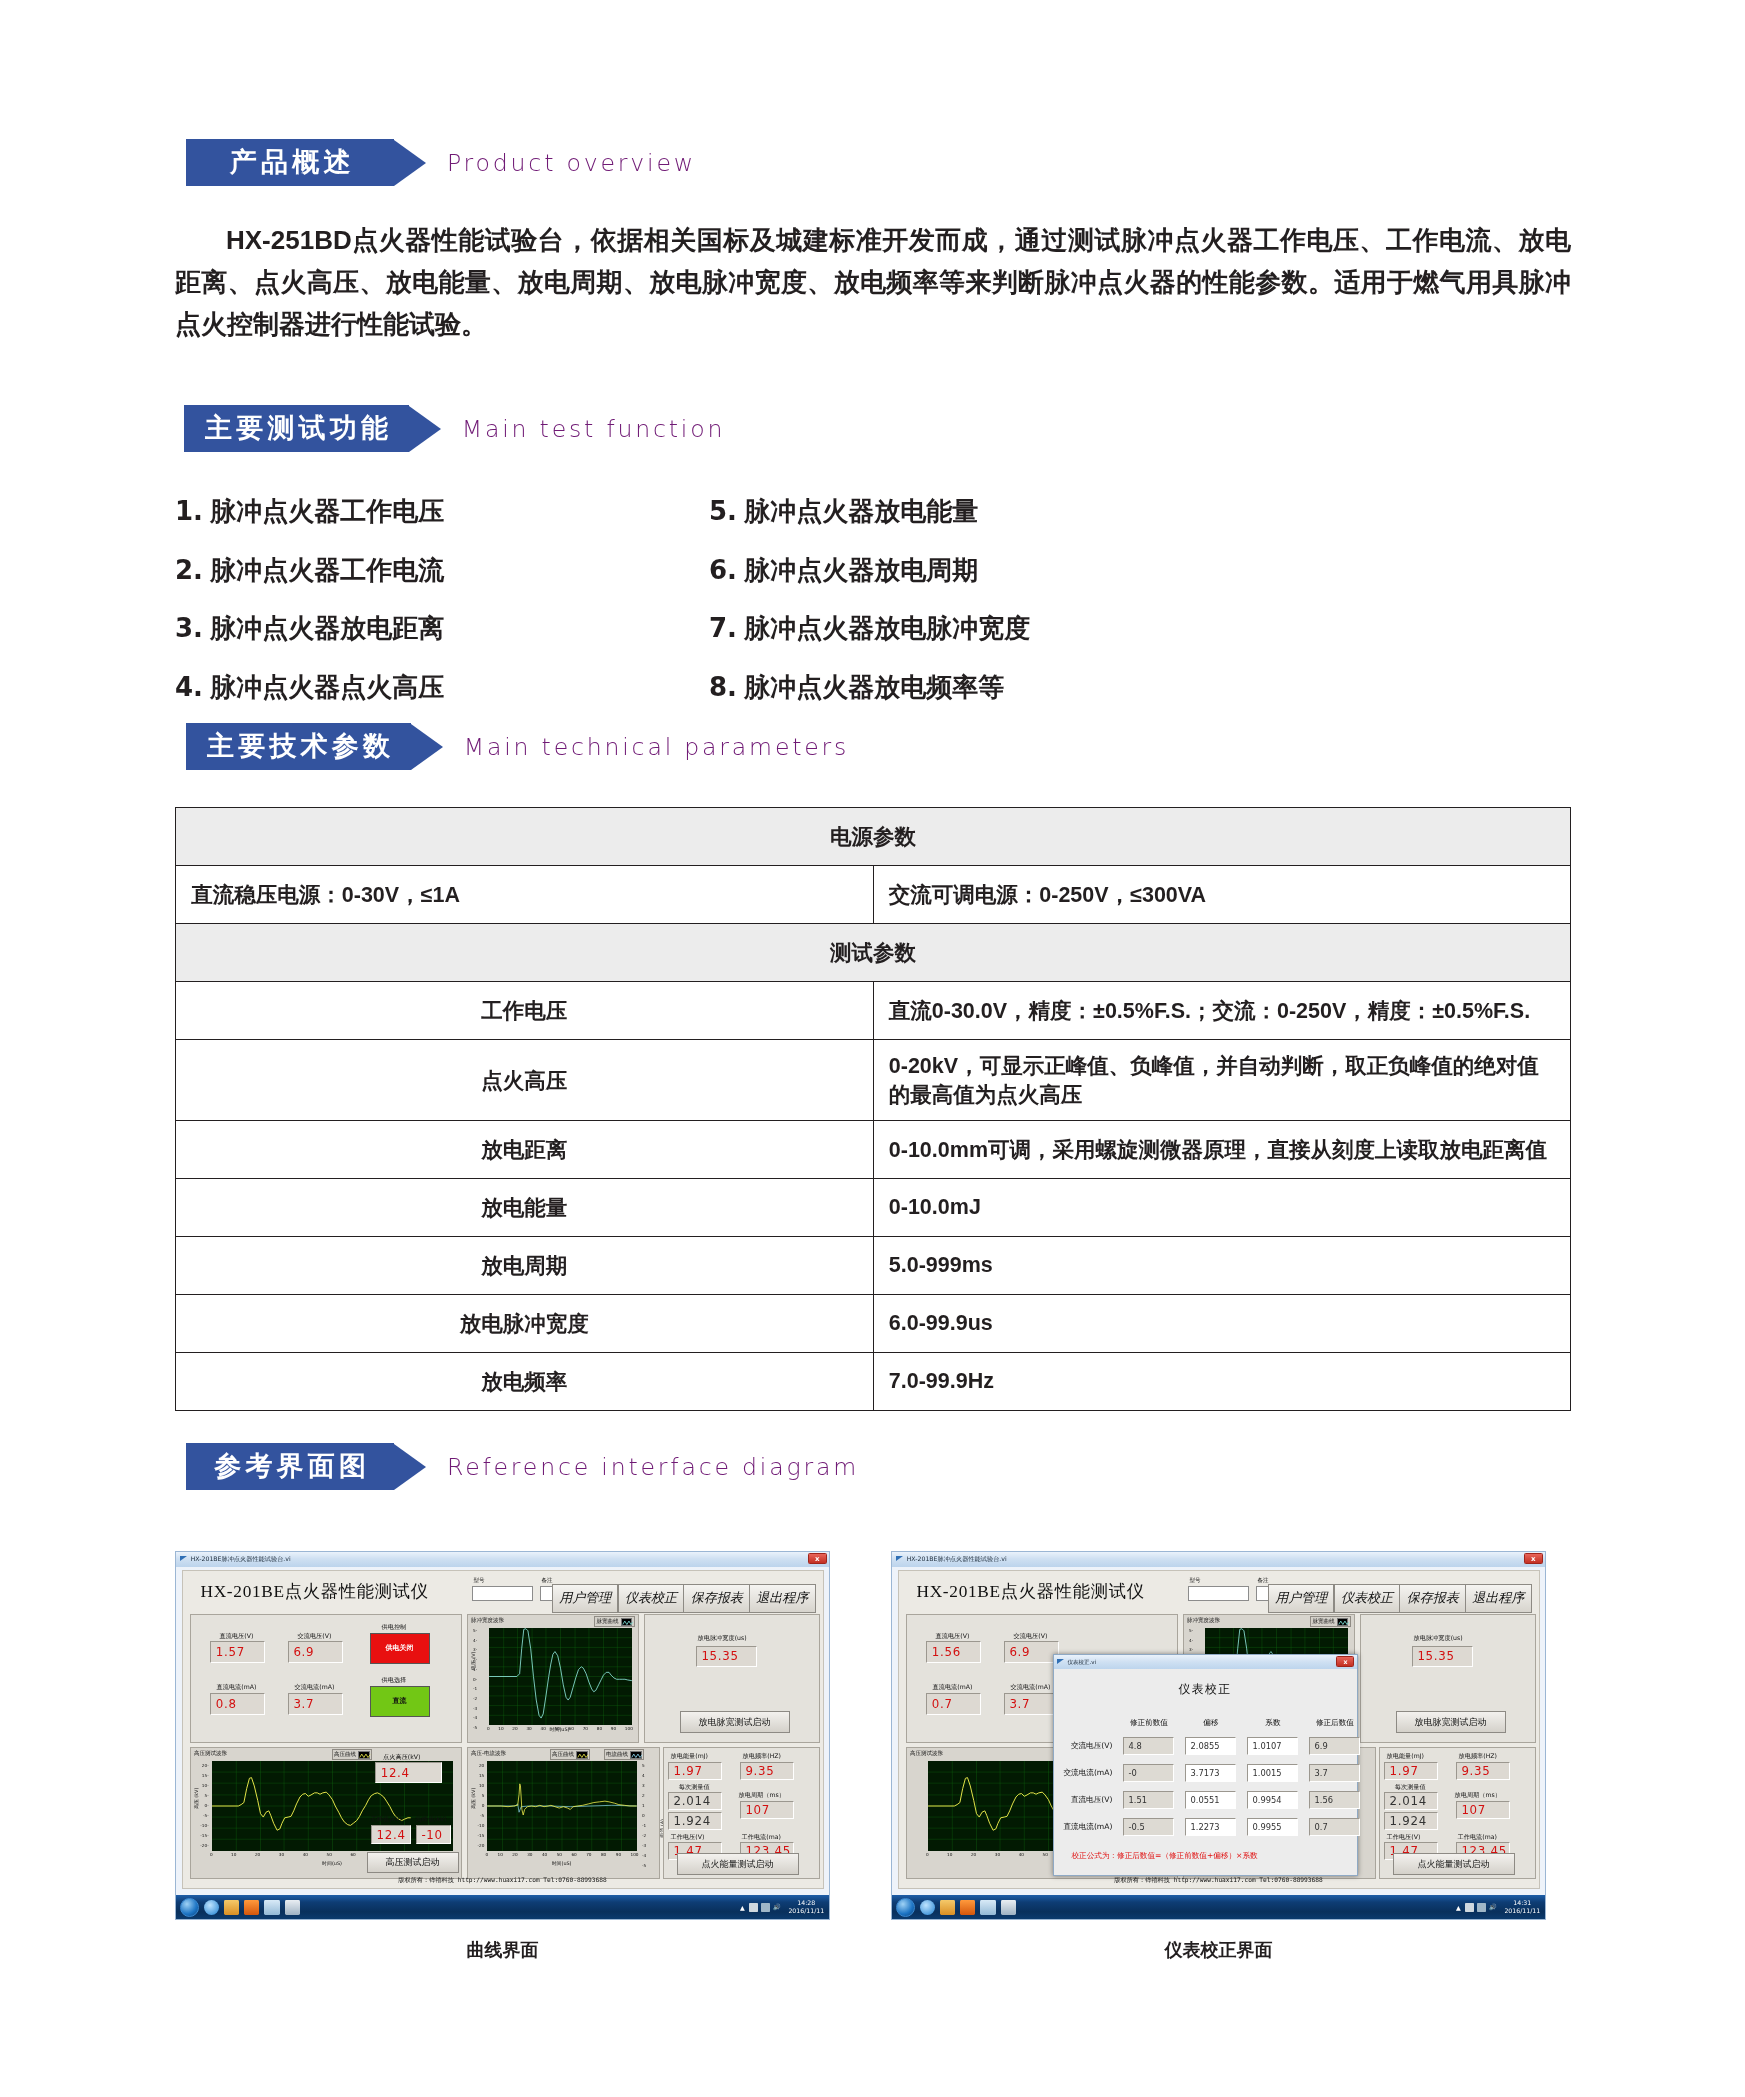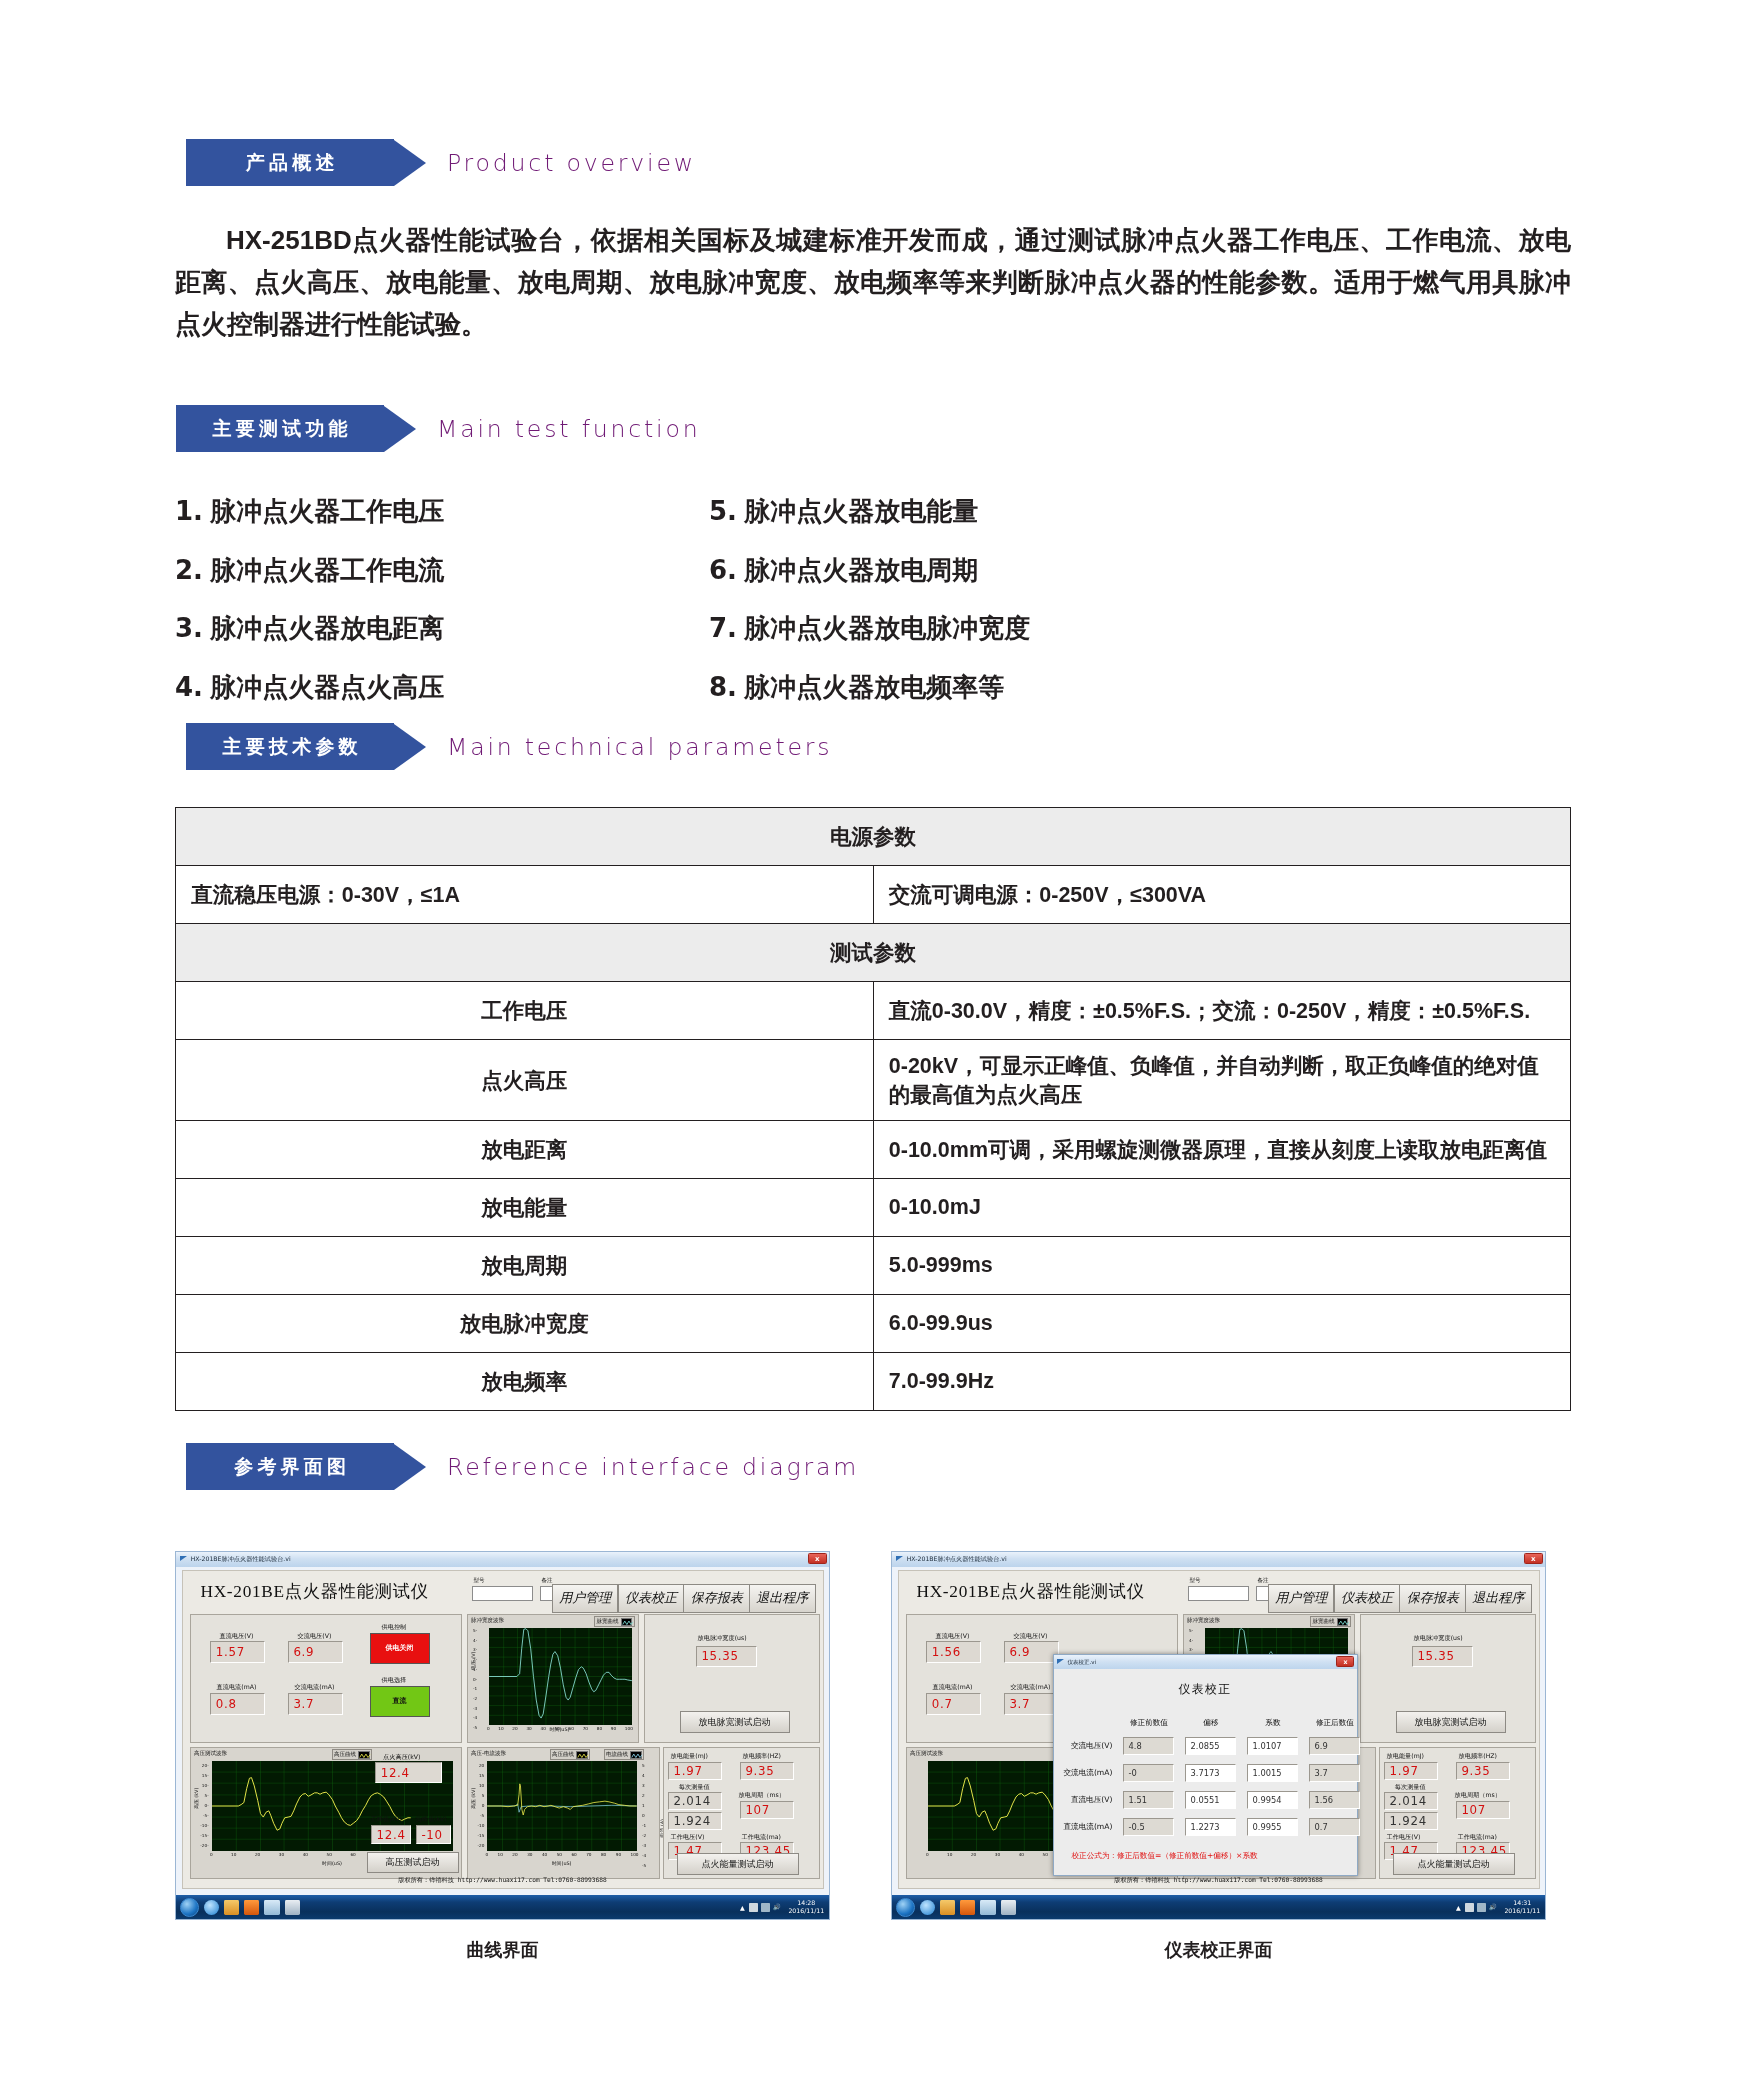--- a/index.html
+++ b/index.html
@@ -19,21 +19,21 @@
   .banner {
     position:relative;
     height:47px;
     background:#33539E;
     display:flex; align-items:center; justify-content:center;
     padding:0 16.6px 0 21px;
     min-width:208px;
   }
   .banner-label {
     color:#ffffff;
-    font-size:19px;
+    font-size:27px;
     font-weight:bold;
     letter-spacing:4.2px;
     white-space:nowrap;
     line-height:1;
   }
   .banner-arrow {
     width:0; height:0;
     border-top:23.6px solid transparent;
     border-bottom:23.6px solid transparent;
     border-left:32px solid #33539E;
@@ -281,21 +281,21 @@
       <span class="banner-label">产品概述</span>
     </div>
     <div class="banner-arrow"></div>
     <span class="sec-en">Product overview</span>
   </div>
 
   <div class="para" style="position:absolute;left:175px;top:219px;width:1396px;">
     <span class="indent"></span><span>HX-251BD点火器性能试验台，依据相关国标及城建标准开发而成，通过测试脉冲点火器工作电压、工作电流、放电距离、点火高压、放电能量、放电周期、放电脉冲宽度、放电频率等来判断脉冲点火器的性能参数。适用于燃气用具脉冲点火控制器进行性能试验。</span>
   </div>
 
-  <div class="sec-head" style="position:absolute;left:176px;top:405px;">
+  <div class="sec-head" style="position:absolute;left:184px;top:405px;">
     <div class="banner">
       <span class="banner-label">主要测试功能</span>
     </div>
     <div class="banner-arrow"></div>
     <span class="sec-en">Main test function</span>
   </div>
 
   <div class="func-grid" style="position:absolute;left:175px;top:494px;width:1179px;">
     <div class="func-item"><span class="func-num">1.</span> <span>脉冲点火器工作电压</span></div>
     <div class="func-item"><span class="func-num">5.</span> <span>脉冲点火器放电能量</span></div>

